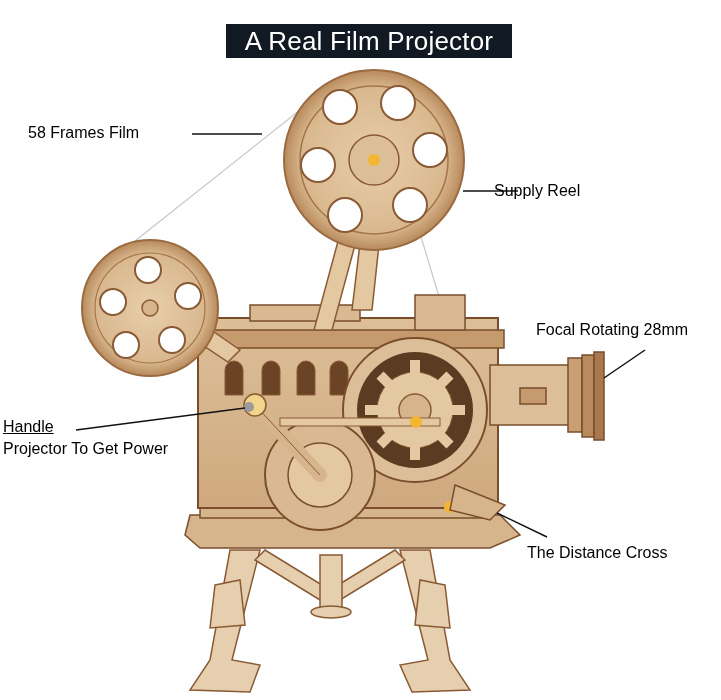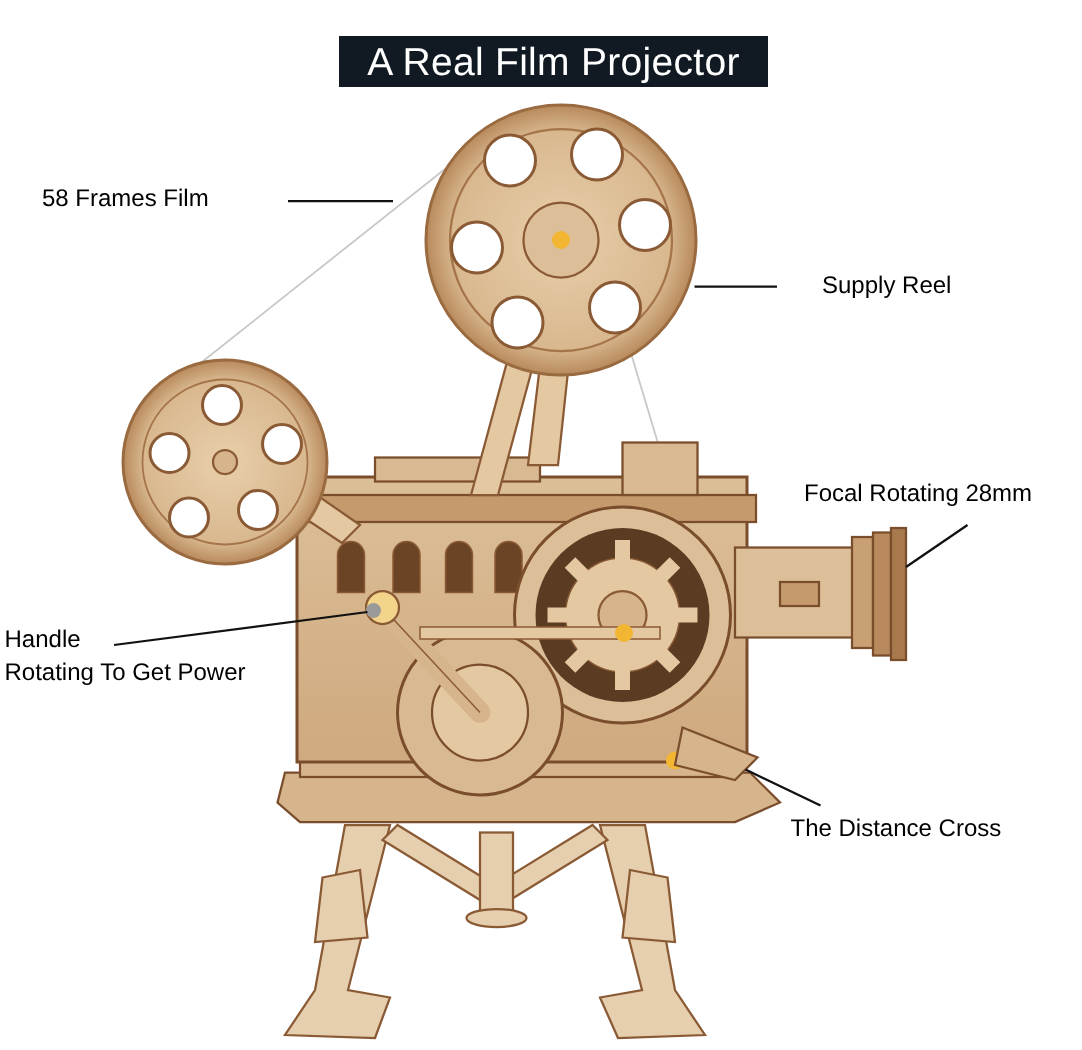--- a/index.html
+++ b/index.html
@@ -140,17 +140,17 @@
   <g stroke="#111111" stroke-width="1.5" fill="none">
     <line x1="192" y1="134" x2="262" y2="134"></line>
     <line x1="463" y1="191" x2="518" y2="191"></line>
     <line x1="604" y1="378" x2="645" y2="350"></line>
     <line x1="76" y1="430" x2="245" y2="408"></line>
     <line x1="497" y1="513" x2="547" y2="537"></line>
   </g>
 </svg>
 
 <div class="label" style="left:28px; top:122px;">58 Frames Film</div>
-<div class="label" style="left:548px; top:180px;">Supply Reel</div>
+<div class="label" style="left:494px; top:180px;">Supply Reel</div>
 <div class="label" style="left:536px; top:319px;">Focal Rotating 28mm</div>
-<div class="label" style="left:3px; top:416px;">Handle</div>
-<div class="label" style="left:3px; top:438px;">Rotating To Get Power</div>
+<div class="label" style="left:3px; top:416px;text-decoration:underline;">Handle</div>
+<div class="label" style="left:3px; top:438px;">Projector To Get Power</div>
 <div class="label" style="left:527px; top:542px;">The Distance Cross</div>
 
 </body></html>

